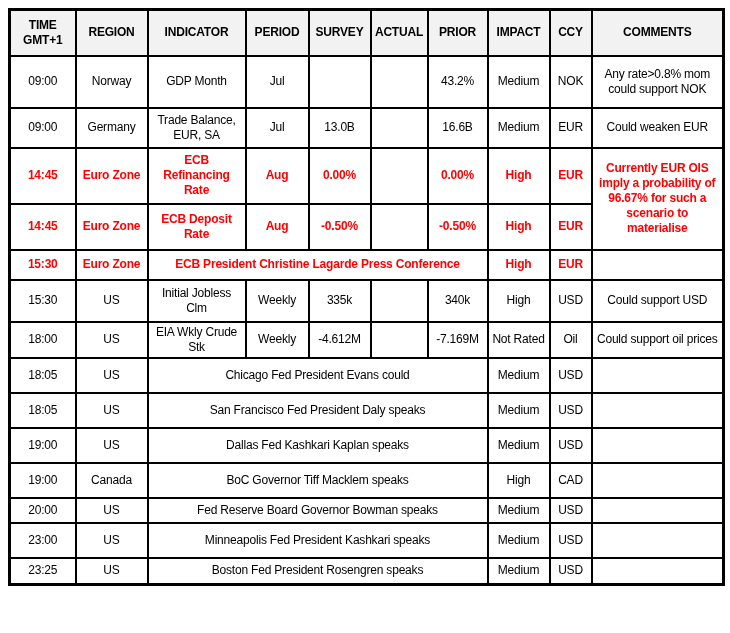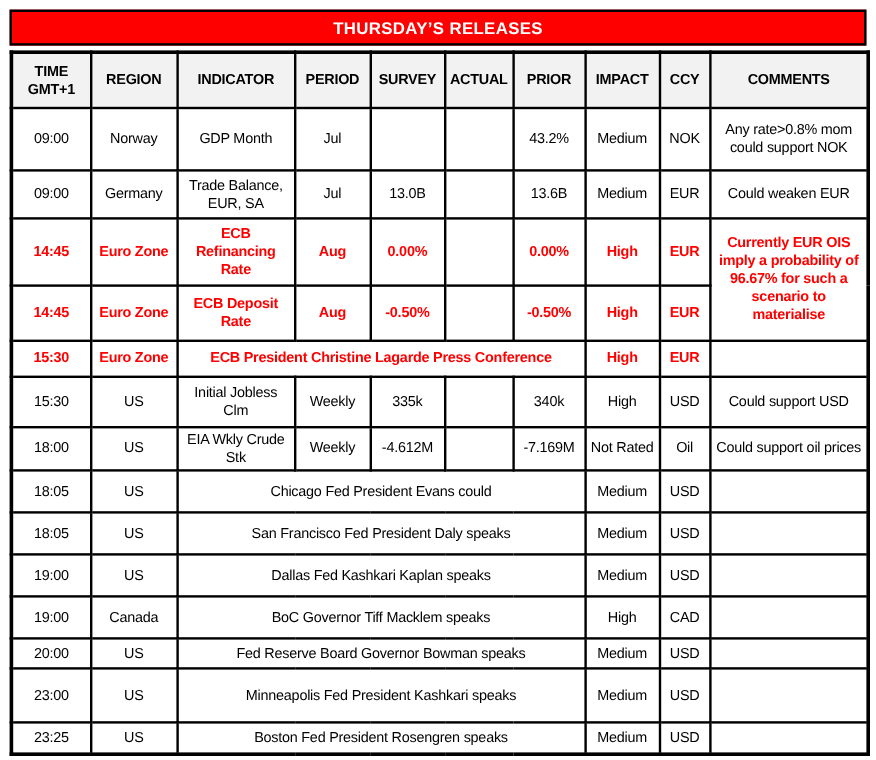--- a/index.html
+++ b/index.html
@@ -64,23 +64,20 @@
     color: #FF0000;
     font-weight: bold;
   }
 </style>
 </head>
 <body>
 
 <div class="page">
   <div class="wrap">
 
-    <div class="banner">
-      <span>THURSDAY’S RELEASES</span>
-    </div>
 
     <table class="calendar">
       <colgroup>
         <col style="width:66px">
           <col style="width:72px">
           <col style="width:98px">
           <col style="width:63px">
         <col style="width:62px">
           <col style="width:57px">
           <col style="width:60px">
@@ -120,21 +117,21 @@
           <td>Any rate&gt;0.8% mom could support NOK</td>
         </tr>
 
         <tr style="height:40px">
           <td>09:00</td>
           <td>Germany</td>
           <td>Trade Balance, EUR, SA</td>
           <td>Jul</td>
           <td>13.0B</td>
           <td></td>
-          <td>13.6B</td>
+          <td>16.6B</td>
           <td>Medium</td>
           <td>EUR</td>
           <td>Could weaken EUR</td>
         </tr>
 
         <tr class="red" style="height:56px">
           <td>14:45</td>
           <td>Euro Zone</td>
           <td>ECB Refinancing Rate</td>
           <td>Aug</td>
@@ -231,21 +228,21 @@
 
         <tr style="height:25px">
           <td>20:00</td>
           <td>US</td>
           <td colspan="5">Fed Reserve Board Governor Bowman speaks</td>
           <td>Medium</td>
           <td>USD</td>
           <td></td>
         </tr>
 
-        <tr style="height:45px">
+        <tr style="height:35px">
           <td>23:00</td>
           <td>US</td>
           <td colspan="5">Minneapolis Fed President Kashkari speaks</td>
           <td>Medium</td>
           <td>USD</td>
           <td></td>
         </tr>
 
         <tr style="height:27px">
           <td>23:25</td>

